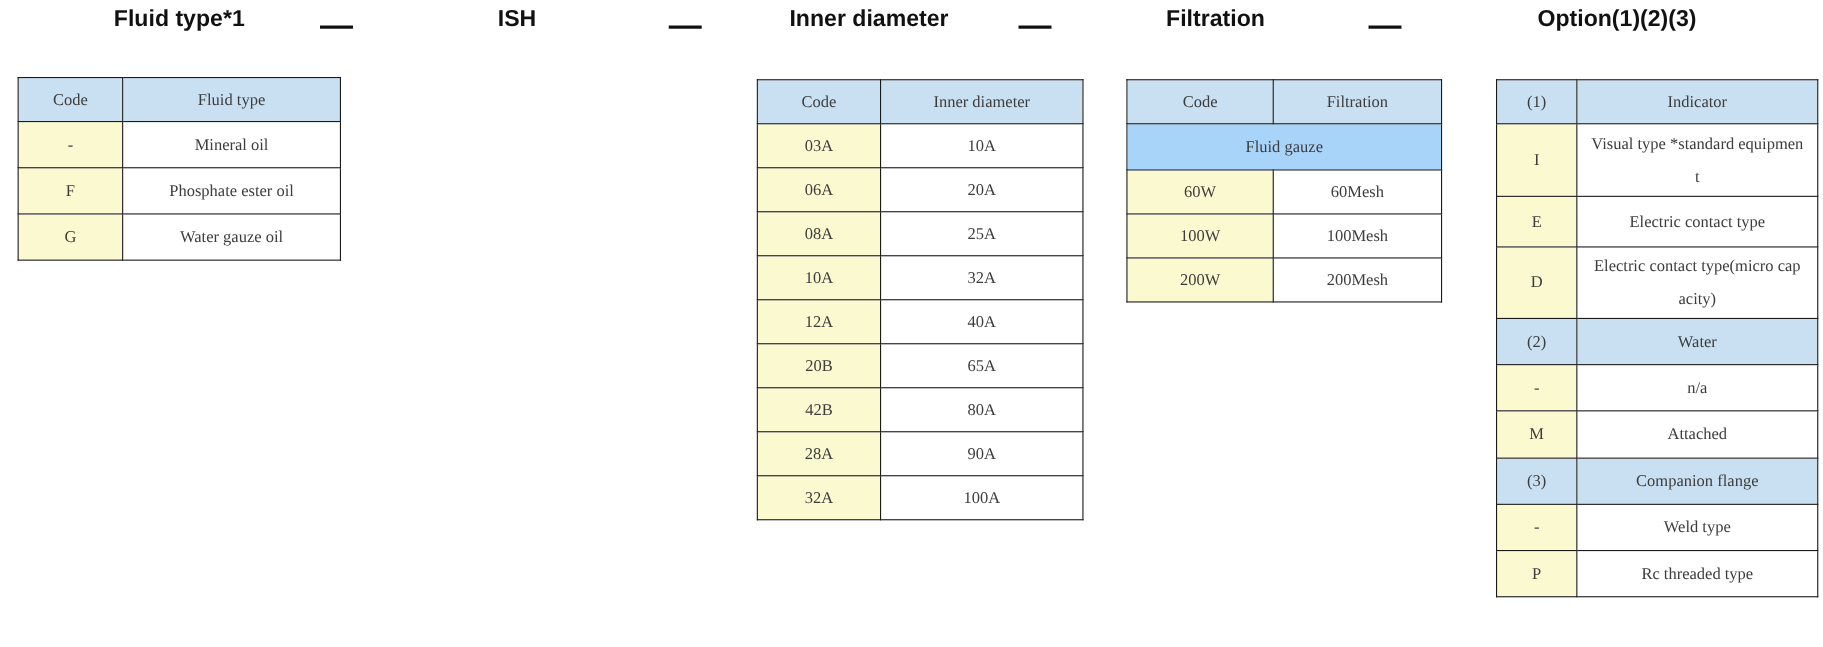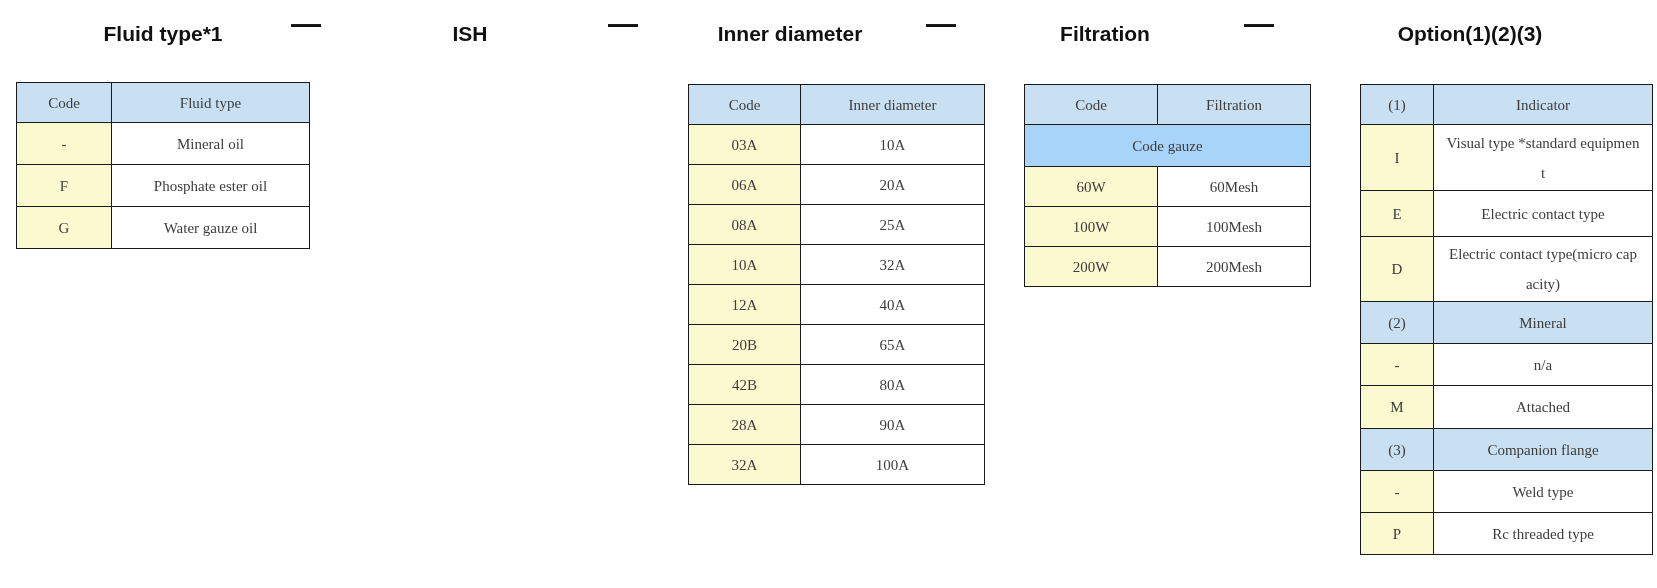--- a/index.html
+++ b/index.html
@@ -6,21 +6,21 @@
   .canvas {
     position: relative;
     width: 1657px;
     height: 588px;
     background: #ffffff;
     font-family: "Liberation Serif", serif;
     overflow: hidden;
   }
   .seg-title {
     position: absolute;
-    top: 22px;
+    top: 6px;
     transform: translateX(-50%);
     font-family: "Liberation Sans", sans-serif;
     font-weight: bold;
     font-size: 21px;
     color: var(--title-text, #111);
     white-space: nowrap;
   }
   .dash {
     position: absolute;
     top: 7px;
@@ -30,21 +30,20 @@
     font-size: 30px;
     color: var(--title-text, #111);
     letter-spacing: -2px;
   }
   table.tbl {
     position: absolute;
     border-collapse: collapse;
     table-layout: fixed;
     font-size: 15px;
     color: var(--text, #3d3d3d);
-    margin-top: 12px;
   }
   .tbl th, .tbl td {
     border: 1px solid var(--border, #1a1a1a);
     text-align: center;
     vertical-align: middle;
     padding: 0 5px;
     font-weight: normal;
     line-height: 26px;
     overflow: hidden;
   }
@@ -152,21 +151,21 @@
     <colgroup>
         <col style="width:133px">
         <col style="width:153px">
       </colgroup>
     <tbody>
         <tr class="hdr h40">
       <th>Code</th>
       <th>Filtration</th>
     </tr>
     <tr class="h42">
-      <td class="gauze" colspan="2">Code gauze</td>
+      <td class="gauze" colspan="2">Fluid gauze</td>
     </tr>
     <tr class="h40">
       <td class="code">60W</td>
       <td>60Mesh</td>
     </tr>
     <tr class="h40">
       <td class="code">100W</td>
       <td>100Mesh</td>
     </tr>
     <tr class="h40">
@@ -193,21 +192,21 @@
     <tr class="h46">
       <td class="code">E</td>
       <td class="val">Electric contact type</td>
     </tr>
     <tr class="h65">
       <td class="code">D</td>
       <td class="val">Electric contact type(micro capacity)</td>
     </tr>
     <tr class="hdr h42">
       <th>(2)</th>
-      <th>Mineral</th>
+      <th>Water</th>
     </tr>
     <tr class="h42">
       <td class="code">-</td>
       <td class="val">n/a</td>
     </tr>
     <tr class="h43">
       <td class="code">M</td>
       <td class="val">Attached</td>
     </tr>
     <tr class="hdr h42">

